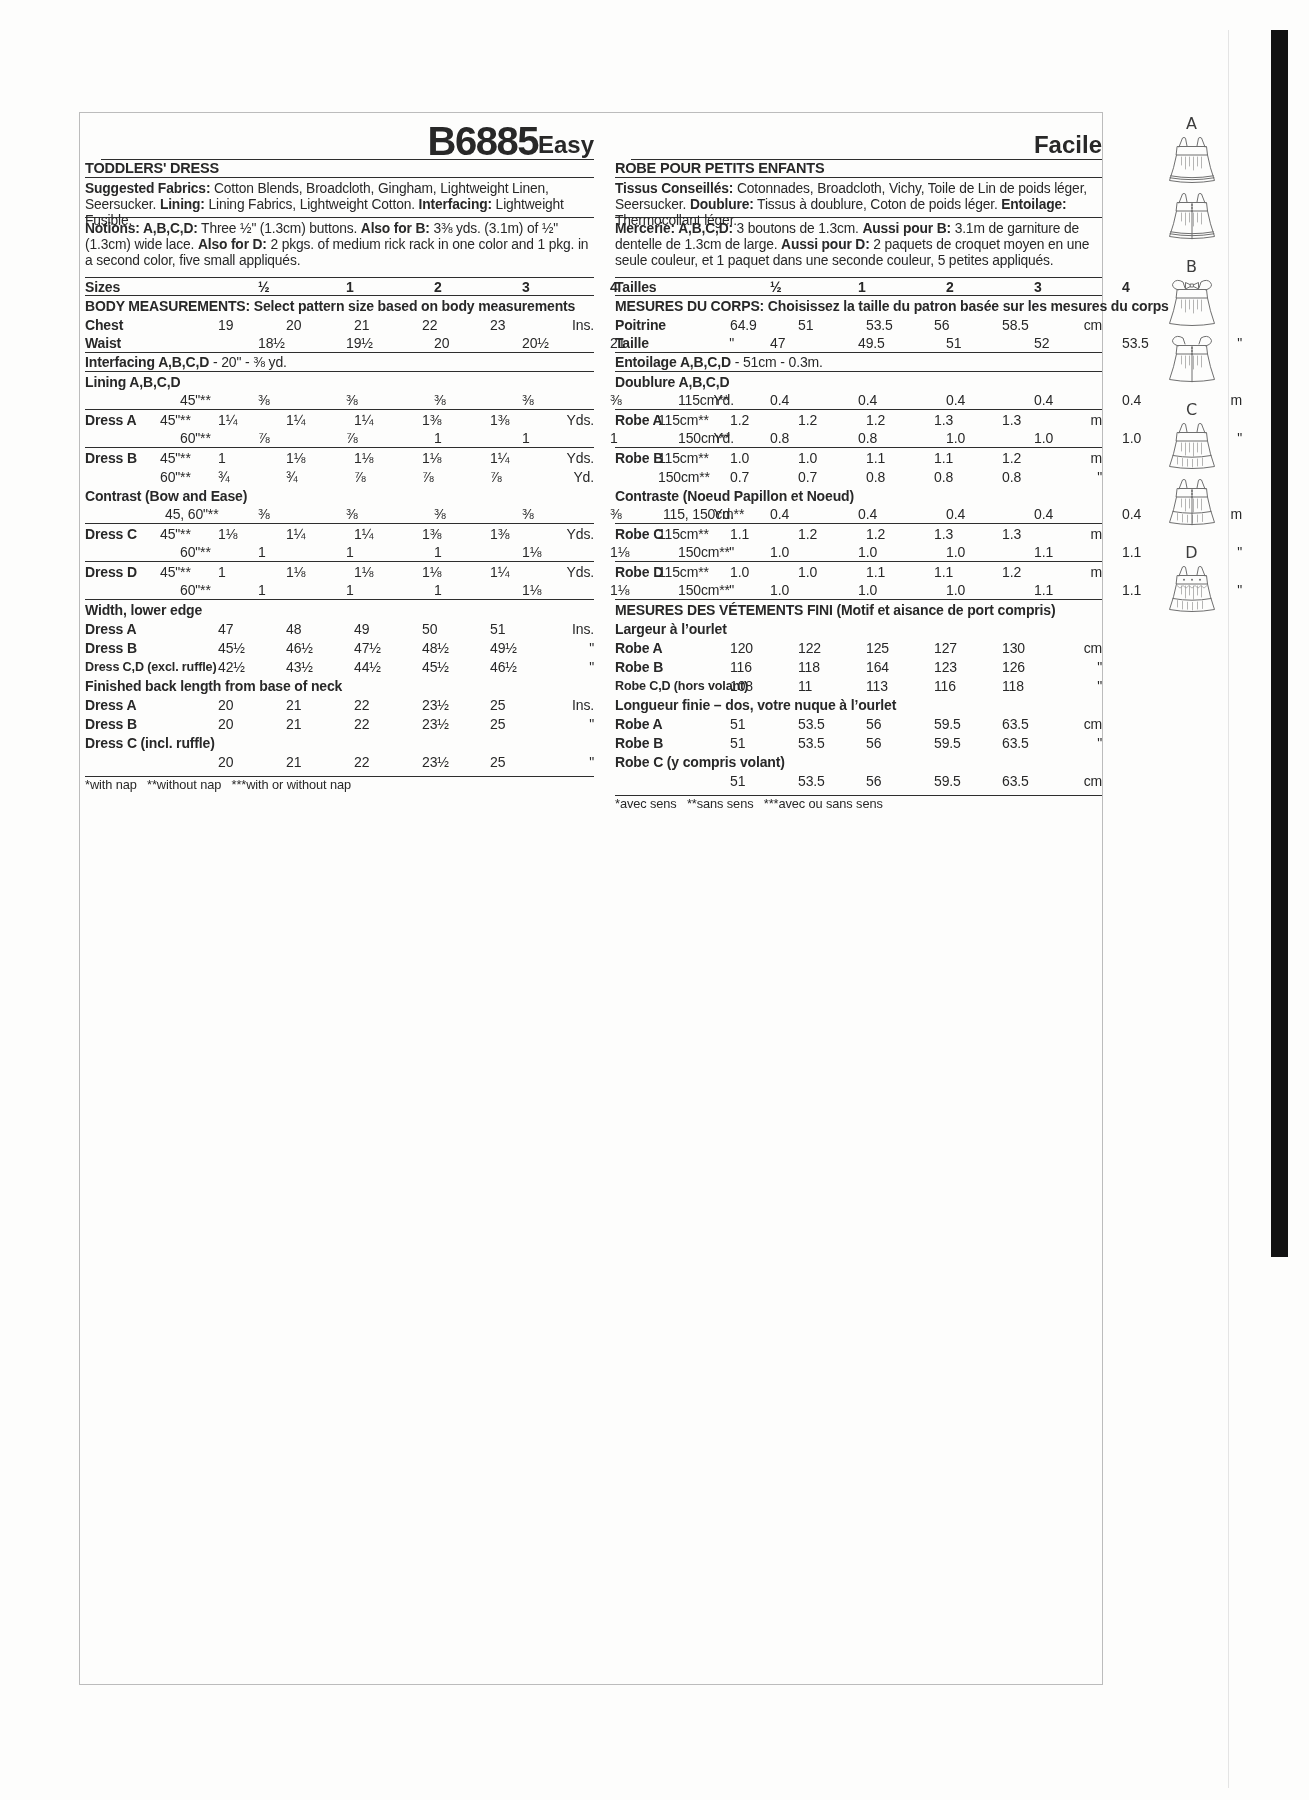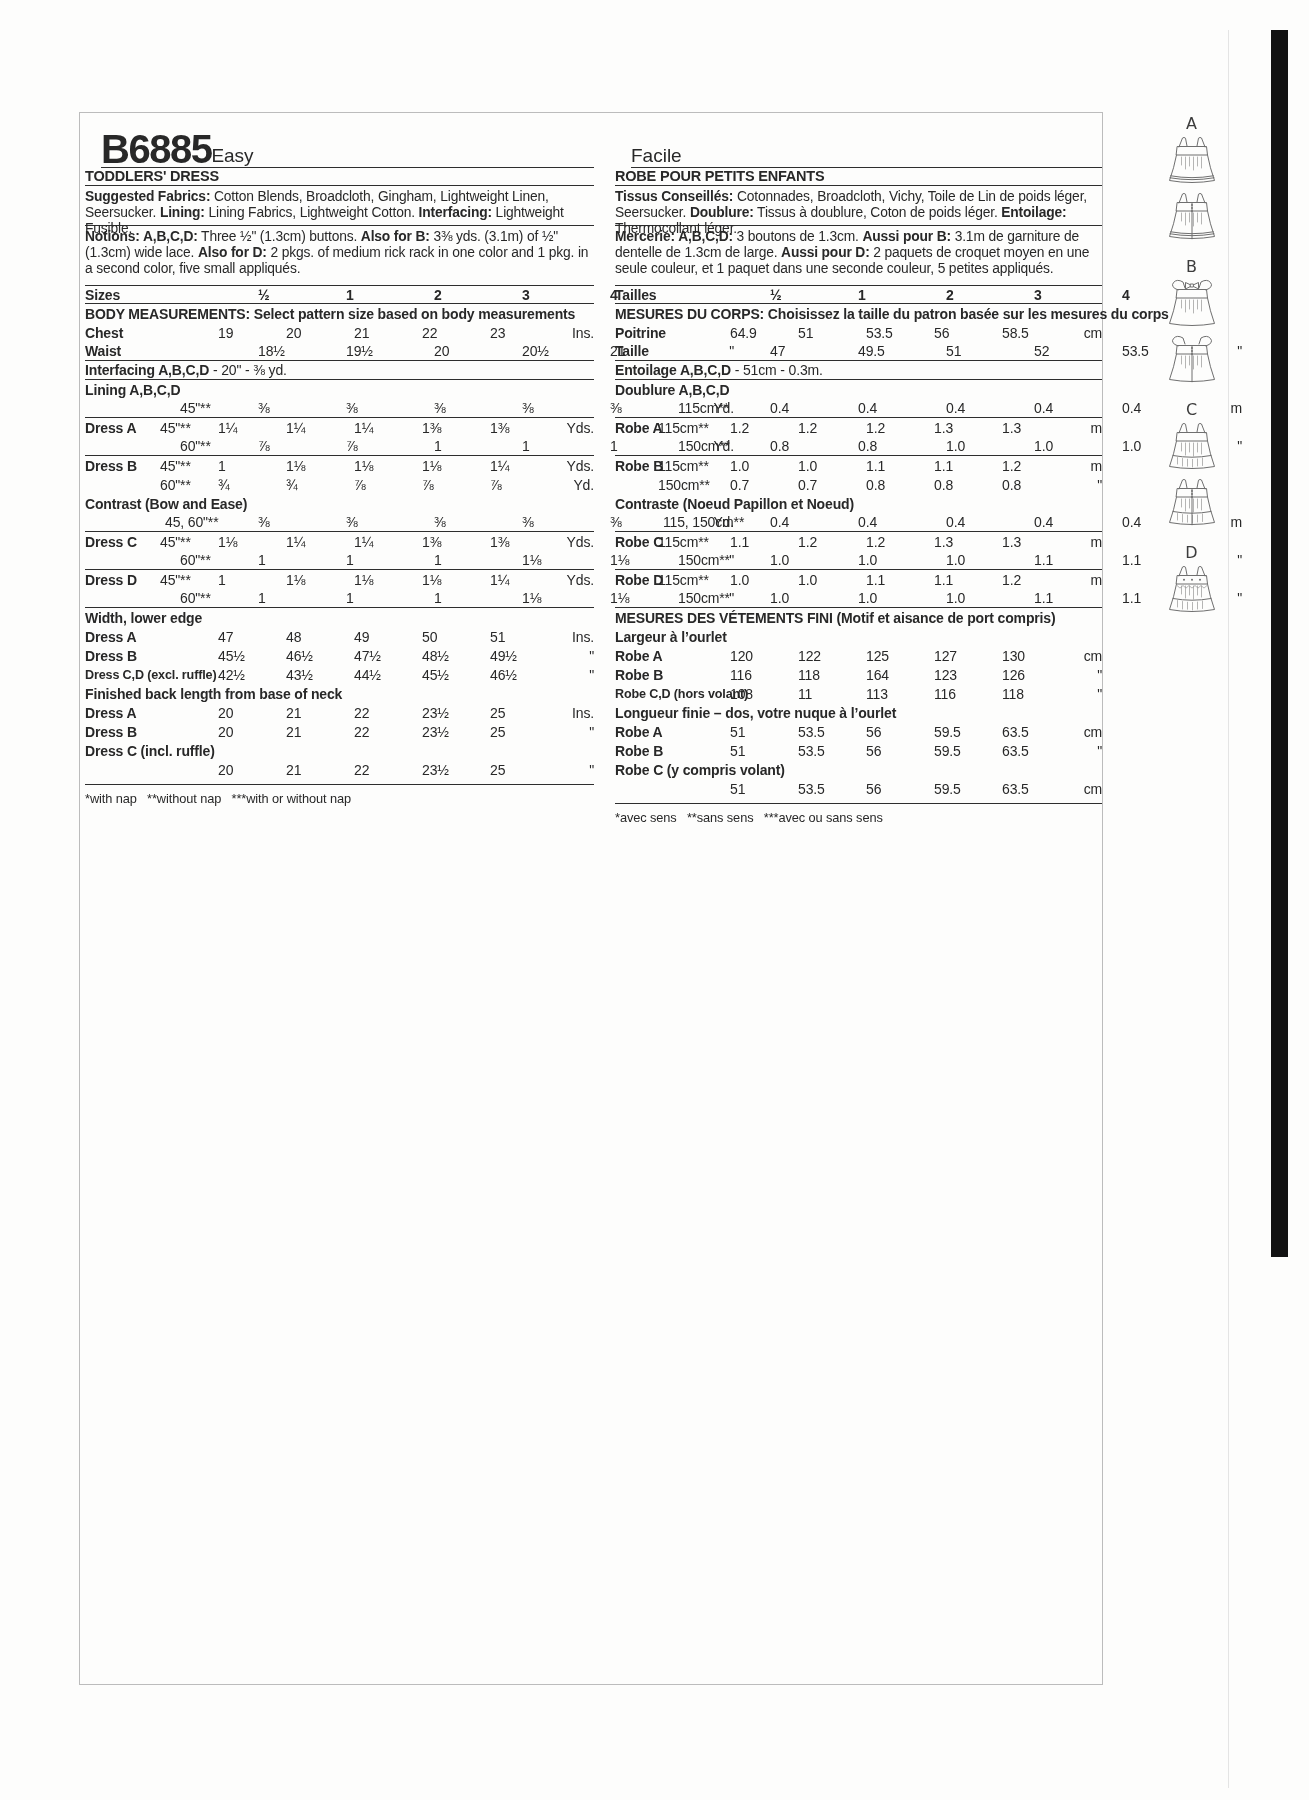--- a/index.html
+++ b/index.html
@@ -2,42 +2,42 @@
 <html><head>
 <meta charset="utf-8">
 <style>
   html,body{margin:0;padding:0;background:#ffffff;}
   .page{position:relative;width:1309px;height:1800px;background:#fdfdfc;overflow:hidden;
         font-family:"Liberation Sans",sans-serif;color:#282828;}
   .box{position:absolute;left:79px;top:112px;width:1024px;height:1573px;border:1px solid #bcbcbc;box-sizing:border-box;}
   .col{position:absolute;top:112px;}
   .col-en{left:85px;width:509px;}
   .col-fr{left:615px;width:487px;}
-  .hdr{height:56px;border-bottom:1.6px solid #2e2e2e;display:flex;align-items:flex-end;justify-content:flex-start;box-sizing:border-box;margin-left:16px;}
+  .hdr{height:48px;border-bottom:1.6px solid #2e2e2e;display:flex;align-items:flex-end;justify-content:flex-end;box-sizing:border-box;margin-left:16px;}
   .pattern-number{font-size:40px;font-weight:bold;letter-spacing:-1.5px;line-height:0.88;}
-  .difficulty{font-size:19px;font-weight:normal;line-height:1;padding-bottom:2px;}
+  .difficulty{font-size:24px;font-weight:bold;line-height:1;padding-bottom:2px;}
   .ttl{height:18px;line-height:17px;font-size:14.5px;font-weight:bold;border-bottom:1.6px solid #2e2e2e;box-sizing:border-box;letter-spacing:-0.2px;}
   .para{font-size:13.8px;line-height:16px;letter-spacing:-0.15px;padding-top:3px;box-sizing:border-box;}
   .para .b{font-weight:bold;}
   .p1{height:40px;border-bottom:1.4px solid #2e2e2e;}
   .p2{height:59px;}
   .trow{display:grid;height:19px;font-size:14px;line-height:18px;letter-spacing:-0.15px;box-sizing:border-box;align-items:end;}
   .t-en .trow{grid-template-columns:75px 58px 68px 68px 68px 68px 68px 36px;}
   .t-fr .trow{grid-template-columns:43px 72px 68px 68px 68px 68px 68px 32px;}
   .ra{border-top:1.6px solid #2e2e2e;}
   .rb{border-bottom:1.6px solid #2e2e2e;gap:20px;}
   .cell{white-space:nowrap;overflow:visible;}
   .lbl{font-weight:bold;}
   .wide{grid-column:1/3;font-size:12.6px;}
   .sub.long{margin-left:-15px;}
   .head .cell{font-weight:bold;}
   .unit{text-align:right;}
   .sec{grid-column:1/-1;font-weight:bold;white-space:nowrap;}
   .sec span:not(.b){font-weight:normal;}
-  .footnote{border-top:1.6px solid #2e2e2e;margin-top:5px;padding-top:6px;font-size:12.8px;white-space:pre;letter-spacing:-0.1px;}
+  .footnote{border-top:1.6px solid #2e2e2e;margin-top:5px;font-size:12.8px;white-space:pre;letter-spacing:-0.1px;}
   .figs{position:absolute;left:1132px;top:114px;width:120px;text-align:center;}
   .fig-group{margin-bottom:14px;}
   .fig-letter{font-size:16px;color:#3c3c3c;letter-spacing:1px;margin-bottom:2px;font-family:"DejaVu Sans",sans-serif;}
   .dress{display:block;margin:2px auto 4px;}
   .dress path,.dress rect,.dress circle{fill:none;stroke:#6f6f6f;stroke-width:1;stroke-linejoin:round;stroke-linecap:round;}
   .dress .g{stroke:#9c9c9c;stroke-width:0.75;}
   .dress .f{fill:#6f6f6f;stroke:none;}
   .dress .w{fill:#fdfdfc;}
   .spine{position:absolute;left:1271px;top:30px;width:17px;height:1227px;background:#121212;}
   .edge{position:absolute;left:1228px;top:30px;width:1px;height:1758px;background:#e4e4e4;}

